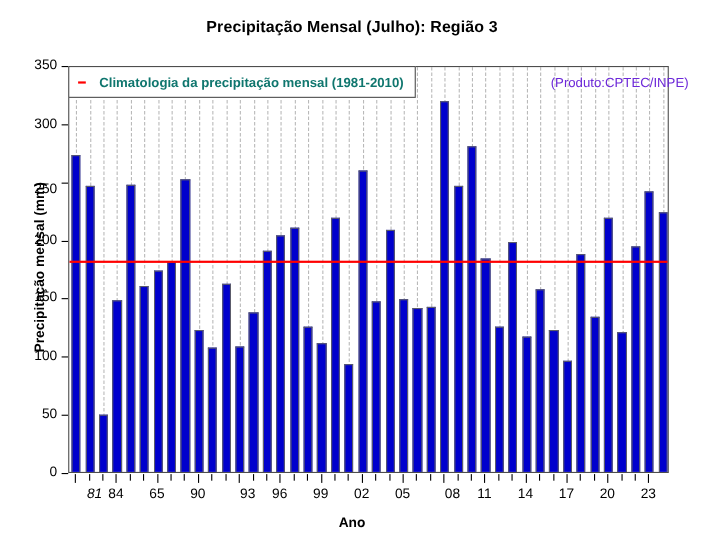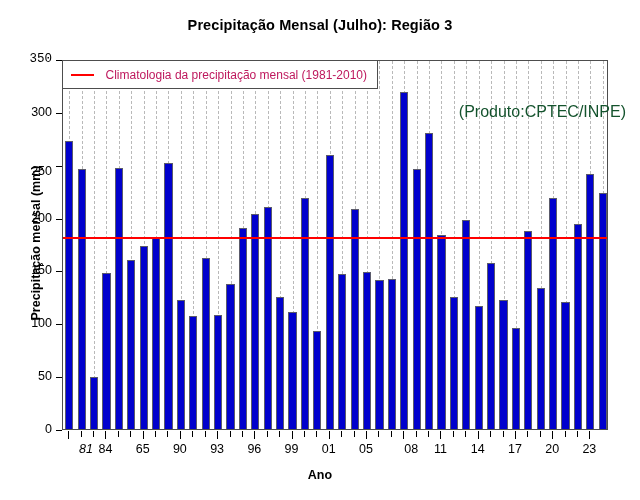--- a/index.html
+++ b/index.html
@@ -156,32 +156,32 @@
     white-space: nowrap;
   }
   #legend-swatch {
     width: 30px;
     height: 0;
     border-top: 2px solid #ff0000;
     margin-right: 12px;
   }
   #legend-label {
     font-size: 12px;
-    color: #be185d;
+    color: #0f766e;
+    font-weight: bold;
   }
 
   
   #attribution {
     position: absolute;
     right: 14px;
     top: 68px;
-    font-size: 16px;
-    color: #14532d;
+    font-size: 12px;
+    color: #6d28d9;
     white-space: nowrap;
-    margin-top: 35px;
   }
 </style>
 </head>
 <body>
 
 <div id="figure">
 
   <div id="chart-title">Precipitação Mensal (Julho): Região 3</div>
 
   <div id="ylabel">Precipitação mensal (mm)</div>
@@ -196,53 +196,53 @@
       <div class="ytick-label" style="top: 316.286px; left: 0px; width: 52px;">100</div>
       <div class="ytick" style="top: 271.429px;"></div>
       <div class="ytick-label" style="top: 263.429px; left: 0px; width: 52px;">150</div>
       <div class="ytick" style="top: 218.571px;"></div>
       <div class="ytick-label" style="top: 210.571px; left: 0px; width: 52px;">200</div>
       <div class="ytick" style="top: 165.714px;"></div>
       <div class="ytick-label" style="top: 164px; left: 0px; width: 52px;">250</div>
       <div class="ytick" style="top: 112.857px;"></div>
       <div class="ytick-label" style="top: 104.857px; left: 0px; width: 52px; text-align: right;">300</div>
       <div class="ytick" style="top: 60px;"></div>
-      <div class="ytick-label" style="top: 52px; left: 0px; width: 52px; font-family: Liberation Mono, monospace;">350</div>
+      <div class="ytick-label" style="top: 52px; left: 0px; width: 52px;">350</div>
     </div>
   <div id="x-axis">
       <div class="xtick xtick-major" style="left: 68.2045px;"></div>
       <div class="xtick-label" style="left: 86px; font-style: italic;">81</div>
       <div class="xtick" style="left: 80.6136px;"></div>
       <div class="xtick" style="left: 93.0227px;"></div>
       <div class="xtick xtick-major" style="left: 105.432px;"></div>
       <div class="xtick-label" style="left: 105.432px;">84</div>
       <div class="xtick" style="left: 117.841px;"></div>
       <div class="xtick" style="left: 130.25px;"></div>
       <div class="xtick xtick-major" style="left: 142.659px;"></div>
       <div class="xtick-label" style="left: 142.659px;">65</div>
       <div class="xtick" style="left: 155.068px;"></div>
       <div class="xtick" style="left: 167.477px;"></div>
       <div class="xtick xtick-major" style="left: 179.886px;"></div>
       <div class="xtick-label" style="left: 179.886px;">90</div>
       <div class="xtick" style="left: 192.295px;"></div>
       <div class="xtick" style="left: 204.705px;"></div>
       <div class="xtick xtick-major" style="left: 217.114px;"></div>
-      <div class="xtick-label" style="left: 217.114px;">93</div>
+      <div class="xtick-label" style="left: 217.114px; text-align: right;">93</div>
       <div class="xtick" style="left: 229.523px;"></div>
       <div class="xtick" style="left: 241.932px;"></div>
       <div class="xtick xtick-major" style="left: 254.341px;"></div>
       <div class="xtick-label" style="left: 254.341px;">96</div>
       <div class="xtick" style="left: 266.75px;"></div>
       <div class="xtick" style="left: 279.159px;"></div>
       <div class="xtick xtick-major" style="left: 291.568px;"></div>
       <div class="xtick-label" style="left: 291.568px;">99</div>
       <div class="xtick" style="left: 303.977px;"></div>
       <div class="xtick" style="left: 316.386px;"></div>
       <div class="xtick xtick-major" style="left: 328.795px;"></div>
-      <div class="xtick-label" style="left: 328.795px;">01</div>
+      <div class="xtick-label" style="left: 328.795px;">02</div>
       <div class="xtick" style="left: 341.205px;"></div>
       <div class="xtick" style="left: 353.614px;"></div>
       <div class="xtick xtick-major" style="left: 366.023px;"></div>
       <div class="xtick-label" style="left: 366.023px;">05</div>
       <div class="xtick" style="left: 378.432px;"></div>
       <div class="xtick" style="left: 390.841px;"></div>
       <div class="xtick xtick-major" style="left: 403.25px;"></div>
       <div class="xtick-label" style="left: 403.25px; text-align: right;">08</div>
       <div class="xtick" style="left: 415.659px;"></div>
       <div class="xtick" style="left: 428.068px;"></div>

